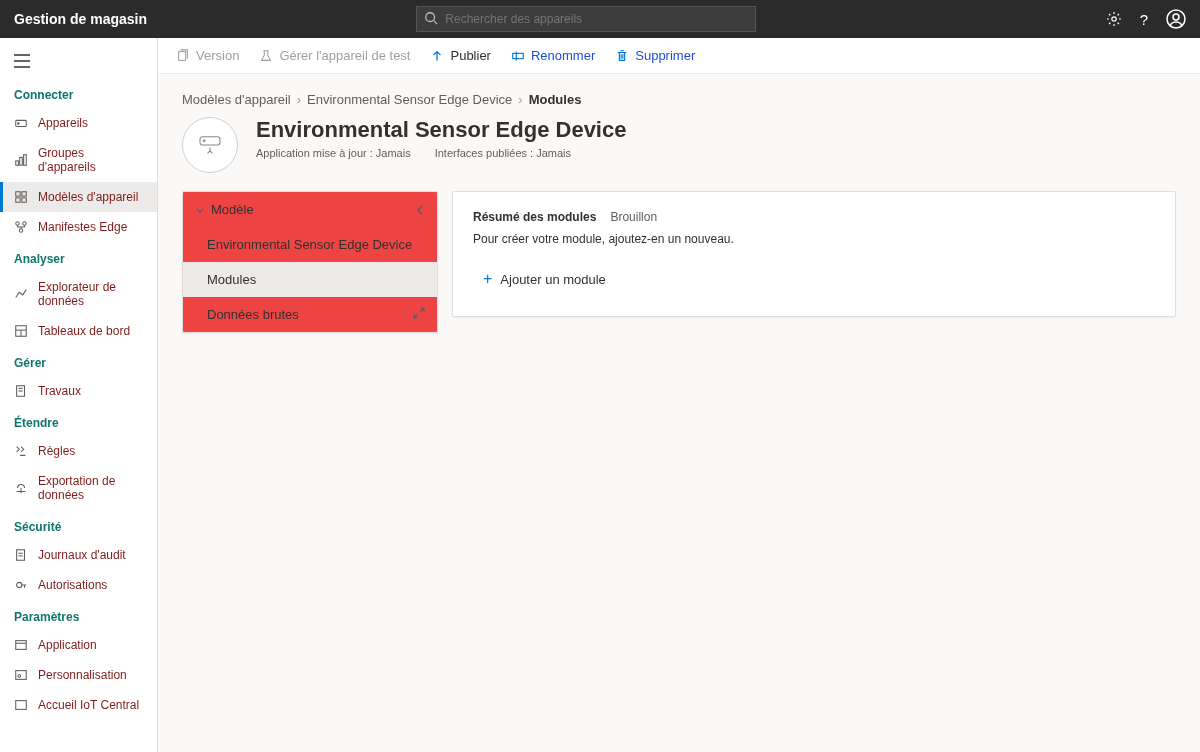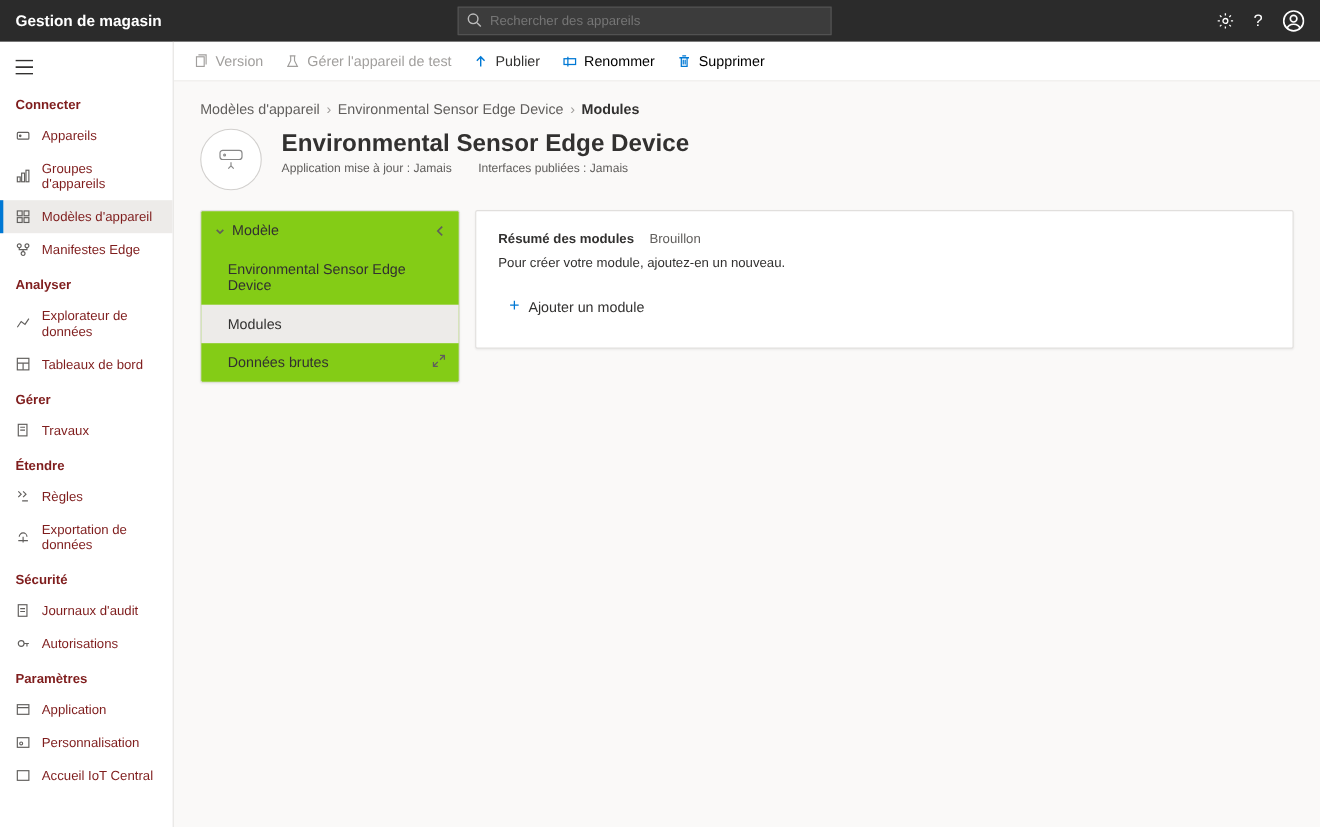--- a/index.html
+++ b/index.html
@@ -13,56 +13,56 @@
   padding: 0 8px 0 28px; font-size: 12px; outline: none;
 }
 .topbar .search .sicon { position: absolute; left: 8px; top: 5px; color: #bbb; }
 .topbar .right { display: flex; gap: 18px; align-items: center; }
 .topbar .right .ticon { color: #fff; cursor: pointer; }
 
 .layout { display: flex; height: calc(100vh - 38px); }
 
 .sidebar { width: 158px; border-right: 1px solid #e1dfdd; background: #fff; overflow-y: auto; padding-top: 10px; }
 .sidebar .hamb { padding: 6px 14px 10px; cursor: pointer; }
-.sidebar .section-label { font-size: 12px; font-weight: 600; padding: 10px 14px 6px; color: #7f1d1d; }
+.sidebar .section-label { font-size: 12px; font-weight: 600; padding: 10px 14px 6px; color: #0f766e; }
 .sidebar .nav-item {
   display: flex; align-items: center; gap: 10px; padding: 8px 14px; cursor: pointer;
   font-size: 12px; color: #7f1d1d;
 }
 .sidebar .nav-item.active { background: #edebe9; border-left: 3px solid #0078d4; padding-left: 11px; font-weight: 400; }
 .sidebar .nicon { width: 14px; height: 14px; color: #605e5c; flex-shrink: 0; }
 
 .main { flex: 1; display: flex; flex-direction: column; overflow: auto; background: #faf9f8; }
 
 .toolbar {
   height: 36px; background: #fff; border-bottom: 1px solid #edebe9;
   display: flex; align-items: center; padding: 0 18px; gap: 20px; font-size: 13px;
 }
-.toolbar .tb-item { display: flex; align-items: center; gap: 6px; cursor: pointer; color: #000000; }
+.toolbar .tb-item { display: flex; align-items: center; gap: 6px; cursor: pointer; color: #1d4ed8; }
 .toolbar .tb-item.disabled { color: #a19f9d; cursor: default; }
 .toolbar .tb-icon { width: 14px; height: 14px; }
 
 .content { padding: 18px 24px; }
 .breadcrumb { font-size: 13px; color: #605e5c; display: flex; gap: 6px; align-items: center; margin-bottom: 10px; }
 .breadcrumb .bc-link { color: #605e5c; cursor: pointer; }
 .breadcrumb .bc-sep { color: #a19f9d; }
 .breadcrumb .bc-current { font-weight: 600; color: #323130; }
 
 .device-header { display: flex; gap: 18px; align-items: flex-start; margin-bottom: 18px; }
 .device-icon {
   width: 56px; height: 56px; border: 1px solid #d2d0ce; border-radius: 50%; background: #fff;
   display: flex; align-items: center; justify-content: center; flex-direction: column; gap: 2px;
 }
 .device-title { font-size: 22px; font-weight: 600; color: #323130; }
 .device-meta { font-size: 11px; color: #605e5c; margin-top: 4px; display: flex; gap: 24px; }
 
 .panels { display: flex; gap: 14px; align-items: flex-start; }
 
 .model-panel {
-  width: 236px; background: #84cc16; border: 1px solid #e1dfdd; border-radius: 2px;
+  width: 256px; background: #ef4444; border: 1px solid #e1dfdd; border-radius: 2px;
   box-shadow: 0 1px 2px rgba(0,0,0,0.06);
 }
 .model-head {
   display: flex; align-items: center; justify-content: space-between; padding: 10px 12px;
   font-size: 13px; cursor: pointer;
 }
 .model-head .chev { color: #605e5c; }
 .model-item { padding: 10px 12px 10px 24px; font-size: 13px; cursor: pointer; position: relative; }
 .model-item.selected { background: #edebe9; }
 .model-item .expand-icon { position: absolute; right: 12px; top: 10px; color: #605e5c; }

